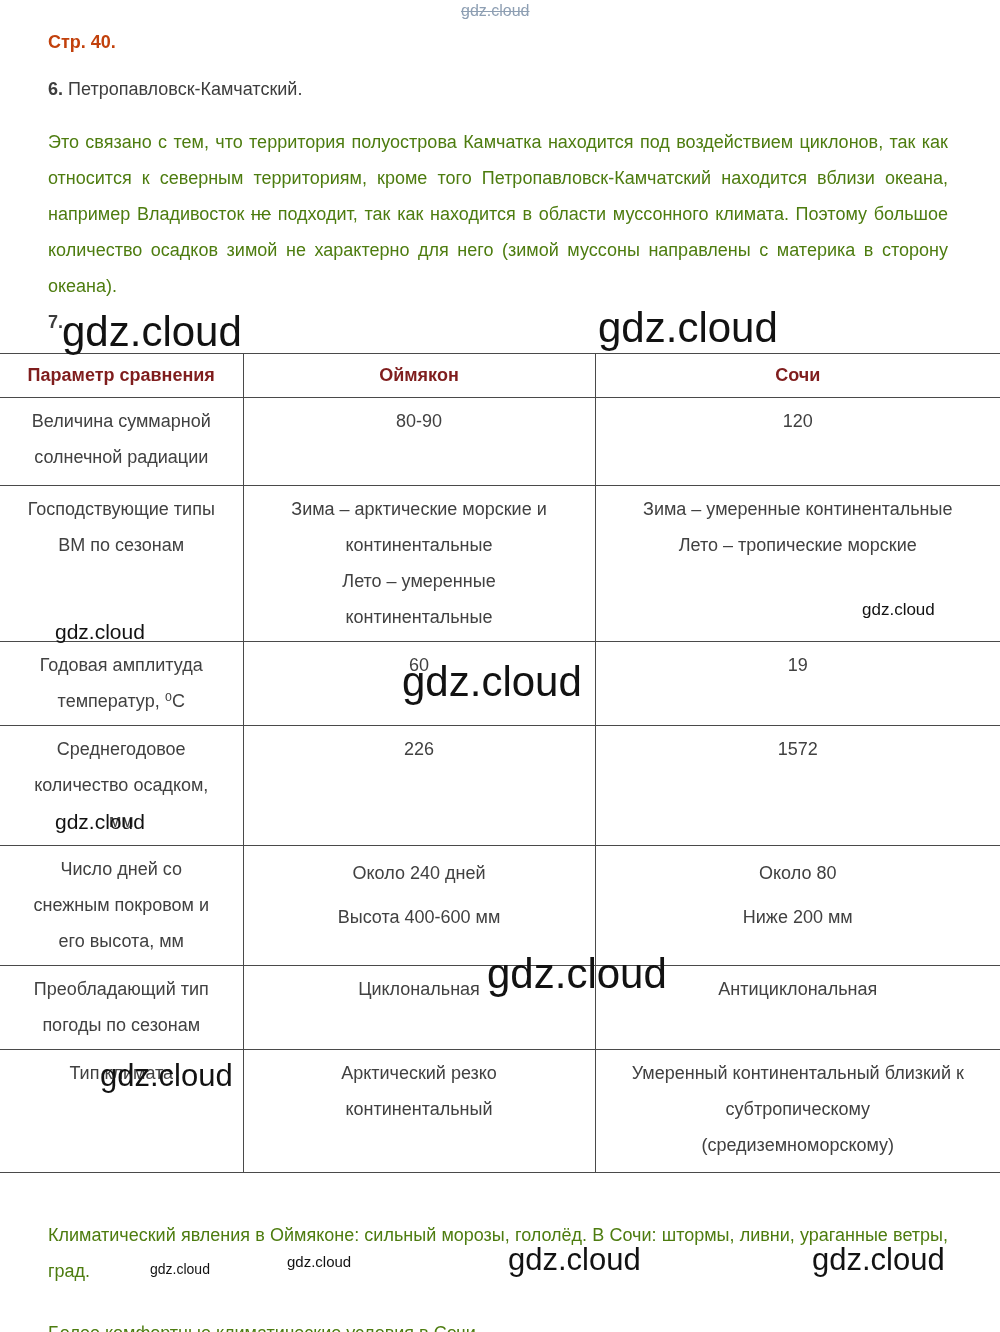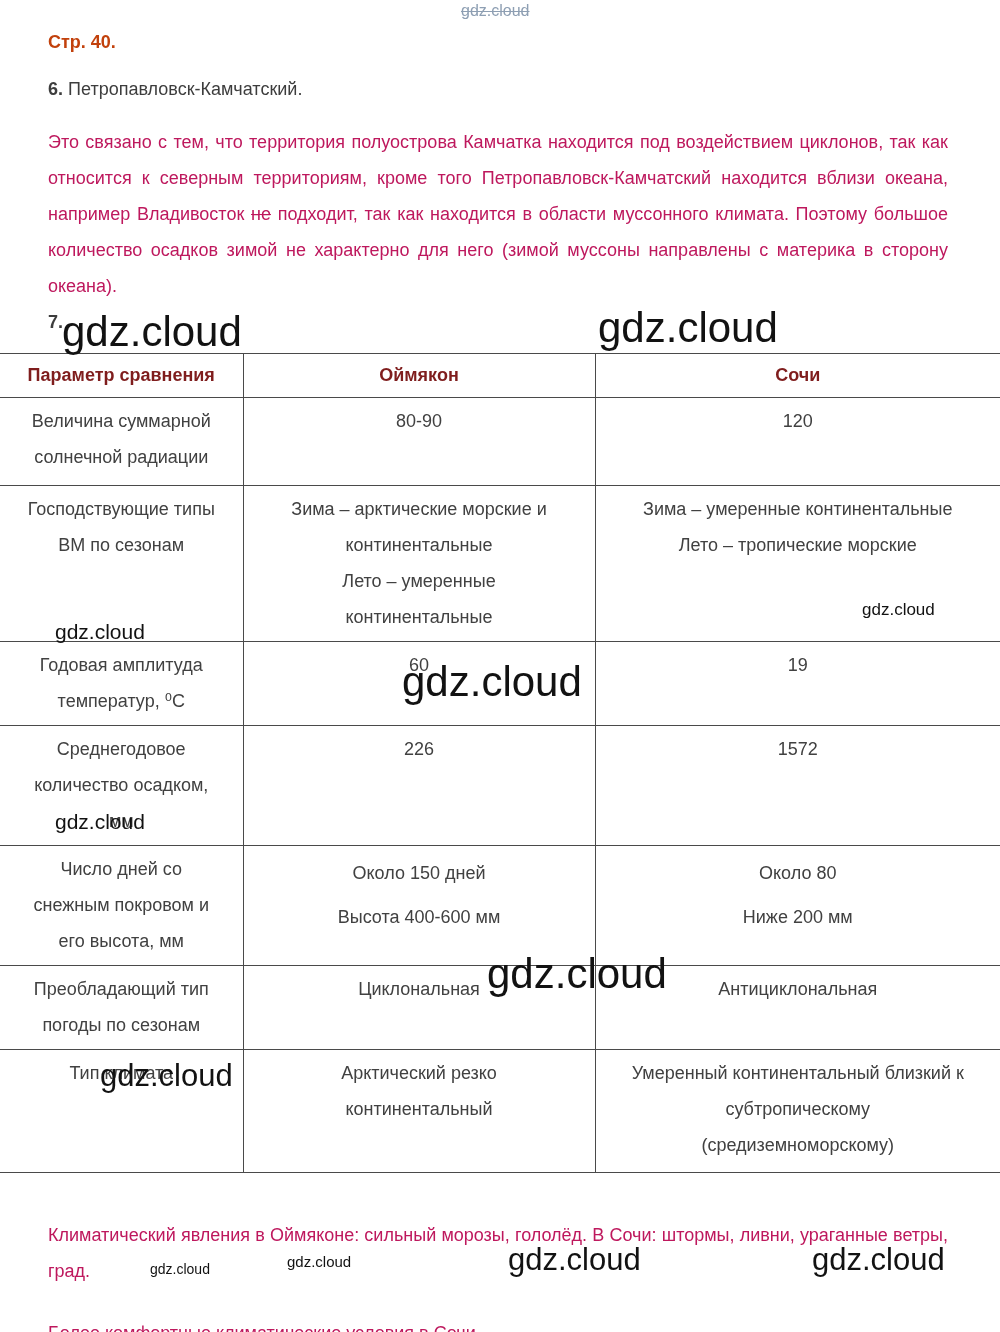--- a/index.html
+++ b/index.html
@@ -21,21 +21,21 @@
   }
   .q6-line {
     margin: 26px 48px 16px 48px;
     font-size: 18px;
   }
   .para {
     margin: 24px 52px 0 48px;
     font-size: 18px;
     line-height: 36px;
     text-align: justify;
-    color: #be185d;
+    color: #4d7c0f;
   }
   .strike { text-decoration: line-through; }
   .q7-num {
     margin: 8px 48px 0 48px;
     font-size: 18px;
     font-weight: 700;
   }
   table.cmp {
     margin-top: 20px;
     width: 1000px;
@@ -156,21 +156,21 @@
         <td>Среднегодовое
 количество осадком,
 мм</td>
         <td class="val">226</td>
         <td class="val">1572</td>
       </tr>
       <tr class="r5">
         <td>Число дней со
 снежным покровом и
 его высота, мм</td>
-        <td class="val">Около 150 дней
+        <td class="val">Около 240 дней
 Высота 400-600 мм</td>
         <td class="val">Около 80
 Ниже 200 мм</td>
       </tr>
       <tr class="r6">
         <td>Преобладающий тип
 погоды по сезонам</td>
         <td class="val">Циклональная</td>
         <td class="val">Антициклональная</td>
       </tr>

